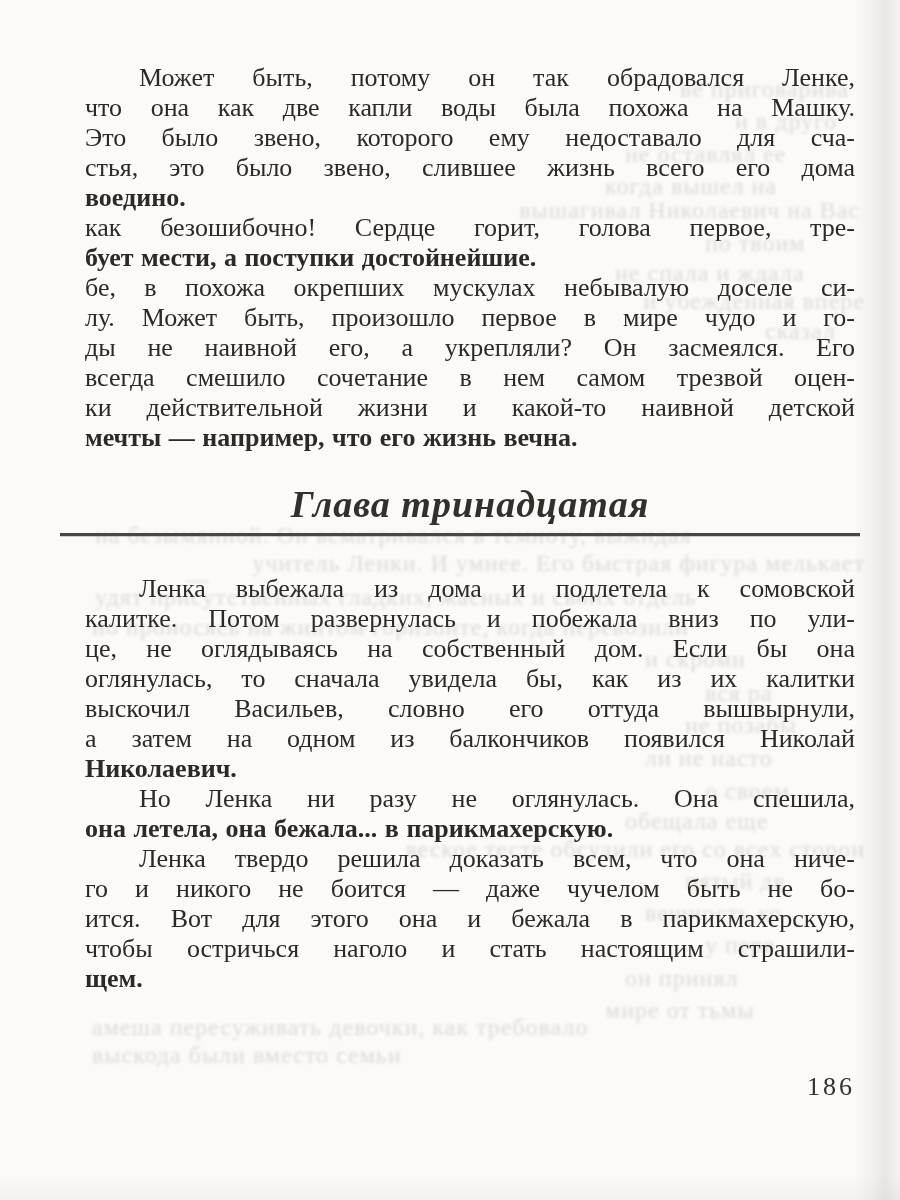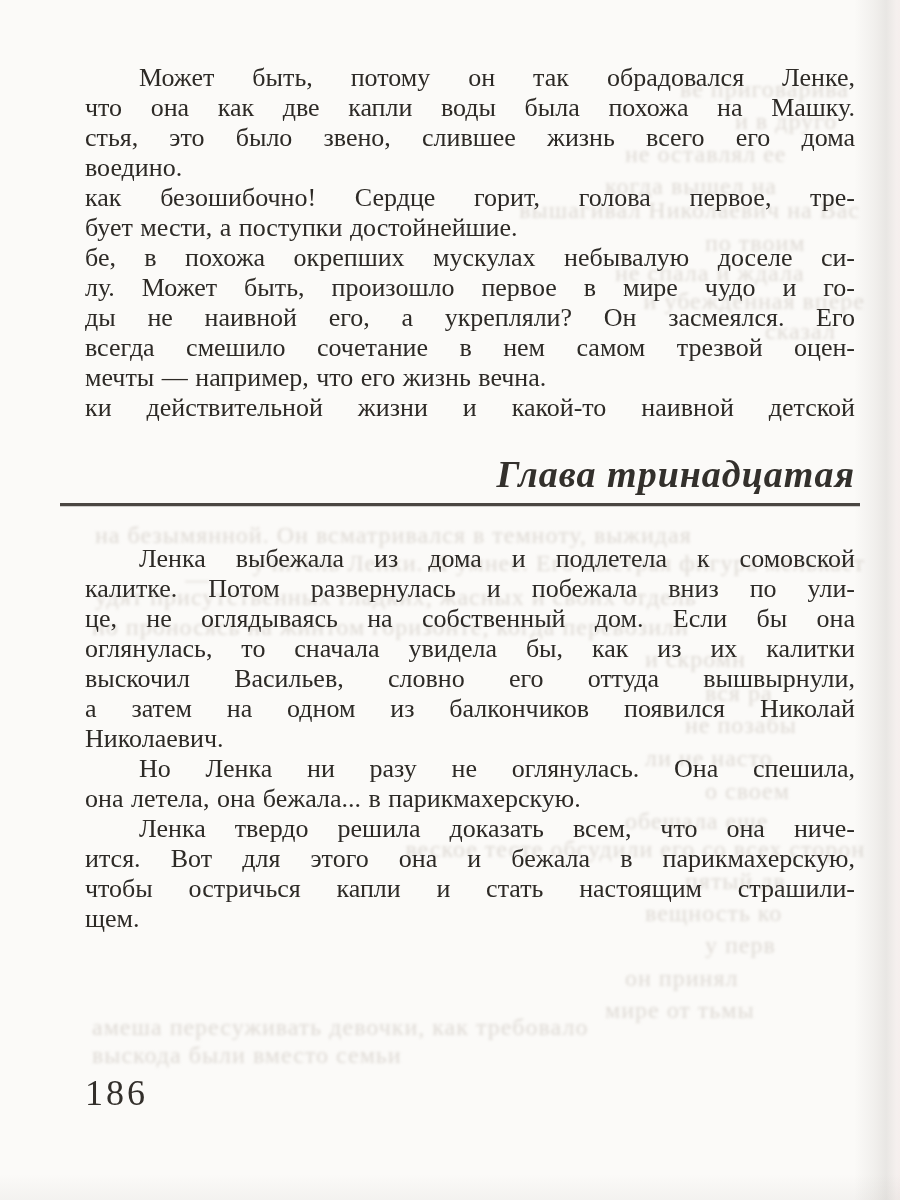--- a/index.html
+++ b/index.html
@@ -54,45 +54,45 @@
   .line {
     font-size:26px;
     line-height:30px;
     height:30px;
     text-align:justify;
     text-align-last:justify;
     word-spacing:1px;
     white-space:nowrap;
   }
   .line.first { text-indent:54px; }
-  .line.lastline { text-align-last:left; white-space:normal; }
+  .line.lastline { text-align-last:left; white-space:normal;font-weight:bold; }
   .chapter {
     margin:28px 0 0 0;
     height:46px;
     line-height:46px;
-    text-align:right;
+    text-align:center;
     font-size:38px;
     font-weight:bold;
     font-style:italic;
     letter-spacing:1px;
     color:#33302c;
   }
   .chapter-rule {
     height:3px;
     background:var(--rule, #4a4642);
     margin:6px 0 38px -25px;
     width:800px;
     box-shadow:0 1px 0 rgba(74,70,66,0.25);
   }
   .page-number {
     position:absolute;
     left:85px; width:770px;
     top:1072px;
-    text-align:left;
-    font-size:36px;
+    text-align:right;
+    font-size:26px;
     letter-spacing:3px;
     color:#332f2b;
   }
 </style>
 </head>
 <body>
 
 <div class="page">
 
   <div class="bleed-layer" id="bleed-layer">
@@ -123,48 +123,50 @@
       <div class="ghost" style="left: 625px; top: 965px; width: 240px; text-align: left;">он принял</div>
       <div class="ghost" style="left: 605px; top: 997px; width: 260px; text-align: left;">мире от тьмы</div>
       <div class="ghost" style="left: 92px; top: 1014px; width: 690px; text-align: left;">амеша пересуживать девочки, как требовало</div>
       <div class="ghost" style="left: 92px; top: 1042px; width: 480px; text-align: left;">выскода были вместо семьи</div>
     </div>
 
   <div class="text-block">
     <section id="paras-before">
         <div class="line first">Может быть, потому он так обрадовался Ленке,</div>
         <div class="line">что она как две капли воды была похожа на Машку.</div>
+        <div class="line">Это было звено, которого ему недоставало для сча-</div>
         <div class="line">стья, это было звено, слившее жизнь всего его дома</div>
         <div class="line lastline">воедино.</div>
         <div class="line">как безошибочно! Сердце горит, голова первое, тре-</div>
         <div class="line lastline">бует мести, а поступки достойнейшие.</div>
         <div class="line">бе, в похожа окрепших мускулах небывалую доселе си-</div>
         <div class="line">лу. Может быть, произошло первое в мире чудо и го-</div>
         <div class="line">ды не наивной его, а укрепляли? Он засмеялся. Его</div>
         <div class="line">всегда смешило сочетание в нем самом трезвой оцен-</div>
+        <div class="line">ки действительной жизни и какой-то наивной детской</div>
         <div class="line lastline">мечты — например, что его жизнь вечна.</div>
-        <div class="line">ки действительной жизни и какой-то наивной детской</div>
       </section>
 
     <h2 class="chapter">Глава тринадцатая</h2>
     <div class="chapter-rule"></div>
 
     <section id="paras-after">
         <div class="line first">Ленка выбежала из дома и подлетела к сомовской</div>
         <div class="line">калитке. Потом развернулась и побежала вниз по ули-</div>
         <div class="line">це, не оглядываясь на собственный дом. Если бы она</div>
         <div class="line">оглянулась, то сначала увидела бы, как из их калитки</div>
         <div class="line">выскочил Васильев, словно его оттуда вышвырнули,</div>
         <div class="line">а затем на одном из балкончиков появился Николай</div>
         <div class="line lastline">Николаевич.</div>
         <div class="line first">Но Ленка ни разу не оглянулась. Она спешила,</div>
         <div class="line lastline">она летела, она бежала... в парикмахерскую.</div>
         <div class="line first">Ленка твердо решила доказать всем, что она ниче-</div>
+        <div class="line">го и никого не боится — даже чучелом быть не бо-</div>
         <div class="line">ится. Вот для этого она и бежала в парикмахерскую,</div>
-        <div class="line">чтобы остричься капли и стать настоящим страшили-</div>
+        <div class="line">чтобы остричься наголо и стать настоящим страшили-</div>
         <div class="line lastline">щем.</div>
       </section>
   </div>
 
   <div class="page-number">186</div>
 
   <div class="edge-shade-right"></div>
   <div class="edge-shade-bottom"></div>
 </div>
 

